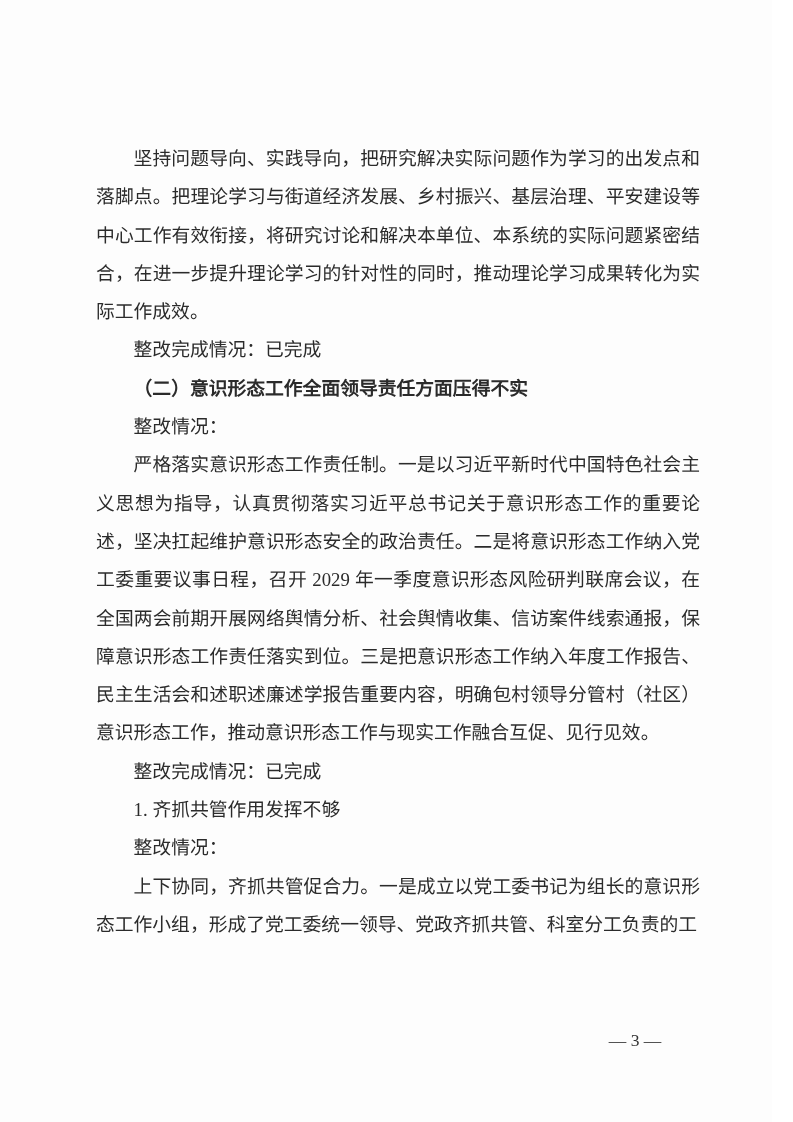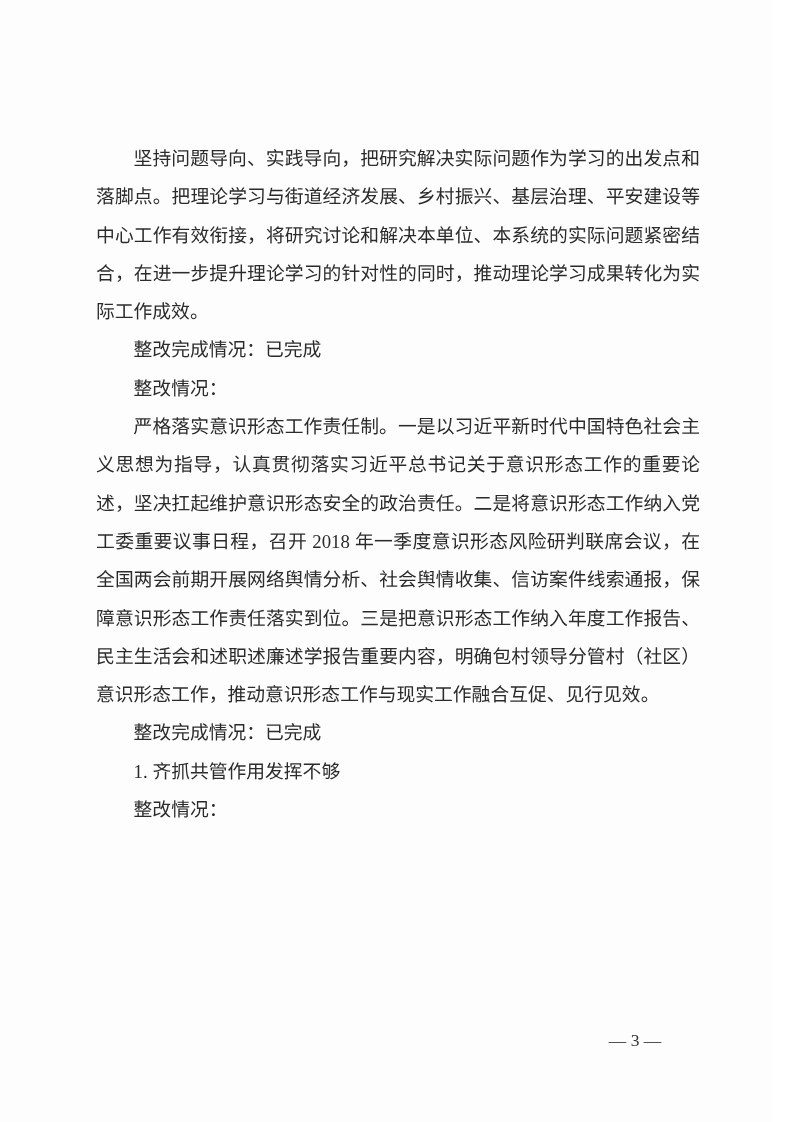--- a/index.html
+++ b/index.html
@@ -49,22 +49,24 @@
   }
 </style>
 </head>
 <body>
 
 <div class="page">
 
   <div class="text-block">
     <p class="para">坚持问题导向、实践导向，把研究解决实际问题作为学习的出发点和落脚点。把理论学习与街道经济发展、乡村振兴、基层治理、平安建设等中心工作有效衔接，将研究讨论和解决本单位、本系统的实际问题紧密结合，在进一步提升理论学习的针对性的同时，推动理论学习成果转化为实际工作成效。</p>
     <p class="para">整改完成情况：已完成</p>
+    <p class="para heading">（二）意识形态工作全面领导责任方面压得不实</p>
     <p class="para">整改情况：</p>
-    <p class="para">严格落实意识形态工作责任制。一是以习近平新时代中国特色社会主义思想为指导，认真贯彻落实习近平总书记关于意识形态工作的重要论述，坚决扛起维护意识形态安全的政治责任。二是将意识形态工作纳入党工委重要议事日程，召开 2018 年一季度意识形态风险研判联席会议，在全国两会前期开展网络舆情分析、社会舆情收集、信访案件线索通报，保障意识形态工作责任落实到位。三是把意识形态工作纳入年度工作报告、民主生活会和述职述廉述学报告重要内容，明确包村领导分管村（社区）意识形态工作，推动意识形态工作与现实工作融合互促、见行见效。</p>
+    <p class="para">严格落实意识形态工作责任制。一是以习近平新时代中国特色社会主义思想为指导，认真贯彻落实习近平总书记关于意识形态工作的重要论述，坚决扛起维护意识形态安全的政治责任。二是将意识形态工作纳入党工委重要议事日程，召开 2029 年一季度意识形态风险研判联席会议，在全国两会前期开展网络舆情分析、社会舆情收集、信访案件线索通报，保障意识形态工作责任落实到位。三是把意识形态工作纳入年度工作报告、民主生活会和述职述廉述学报告重要内容，明确包村领导分管村（社区）意识形态工作，推动意识形态工作与现实工作融合互促、见行见效。</p>
     <p class="para">整改完成情况：已完成</p>
     <p class="para">1. 齐抓共管作用发挥不够</p>
     <p class="para">整改情况：</p>
+    <p class="para">上下协同，齐抓共管促合力。一是成立以党工委书记为组长的意识形态工作小组，形成了党工委统一领导、党政齐抓共管、科室分工负责的工</p>
   </div>
 
   <div class="page-footer">— 3 —</div>
 
 </div>
 
 </body></html>

